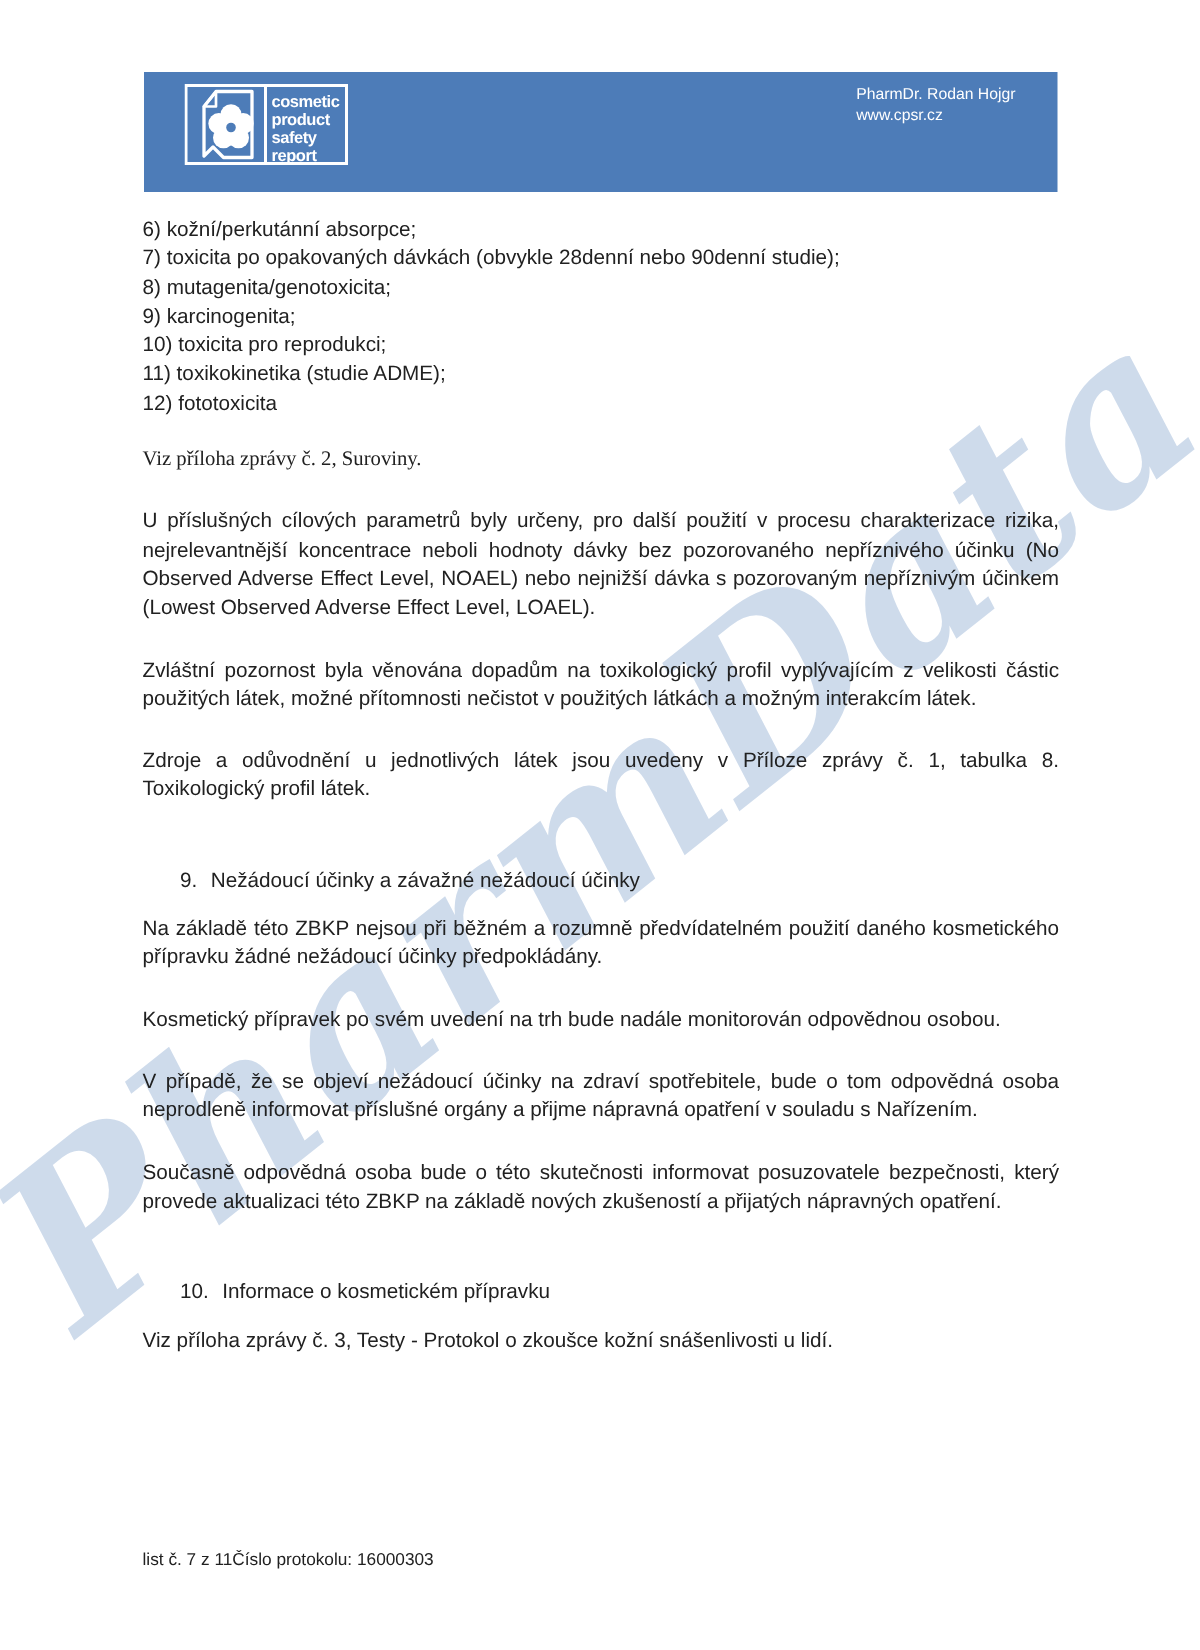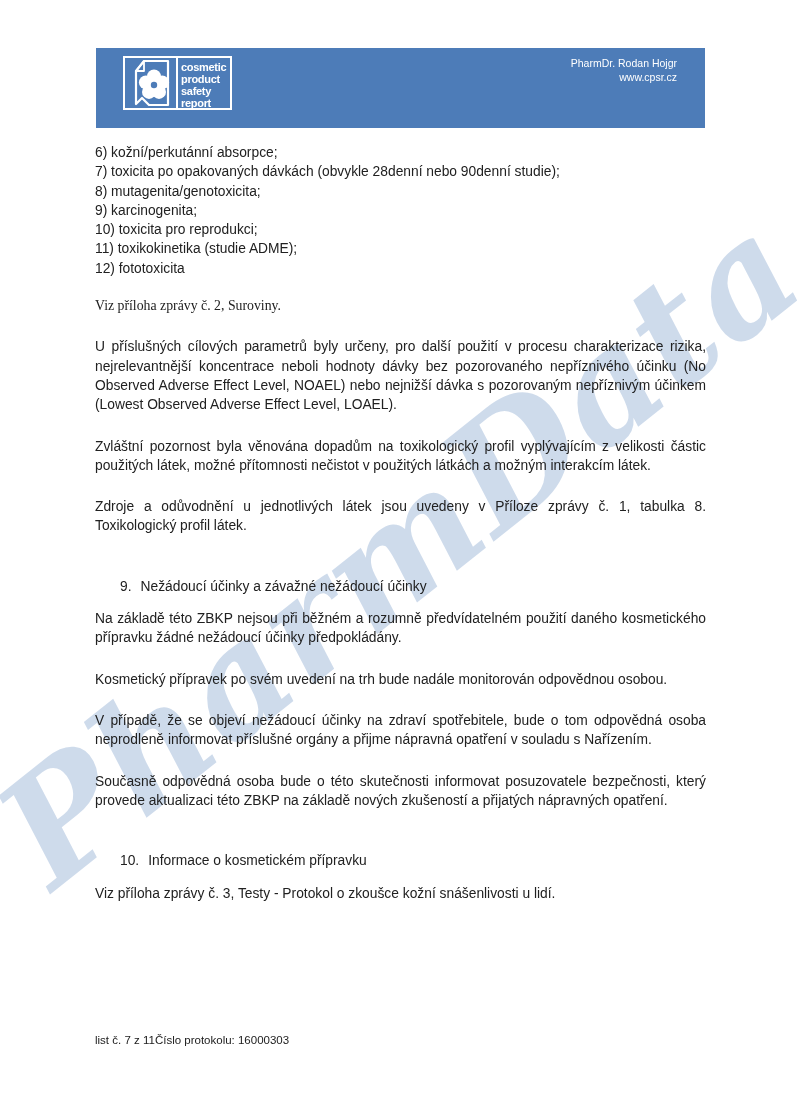--- a/index.html
+++ b/index.html
@@ -45,21 +45,21 @@
   .logo-svg {
     position: absolute;
     left: 27px; top: 8px;
     width: 109px; height: 54px;
   }
   .logo-dot { fill: var(--color-accent, #4d7cb8); }
   .logo-text { font-family: "Liberation Sans", sans-serif; font-size: 11px; font-weight: bold; fill: #ffffff; letter-spacing: -0.3px; }
   .contact {
     position: absolute;
     top: 9px; right: 28px;
-    text-align: right;
+    text-align: left;
     color: #ffffff;
     font-size: 10.5px;
     line-height: 13.5px;
   }
 
   
   .content {
     position: absolute;
     left: 95px; top: 143px;
     width: 611px;

